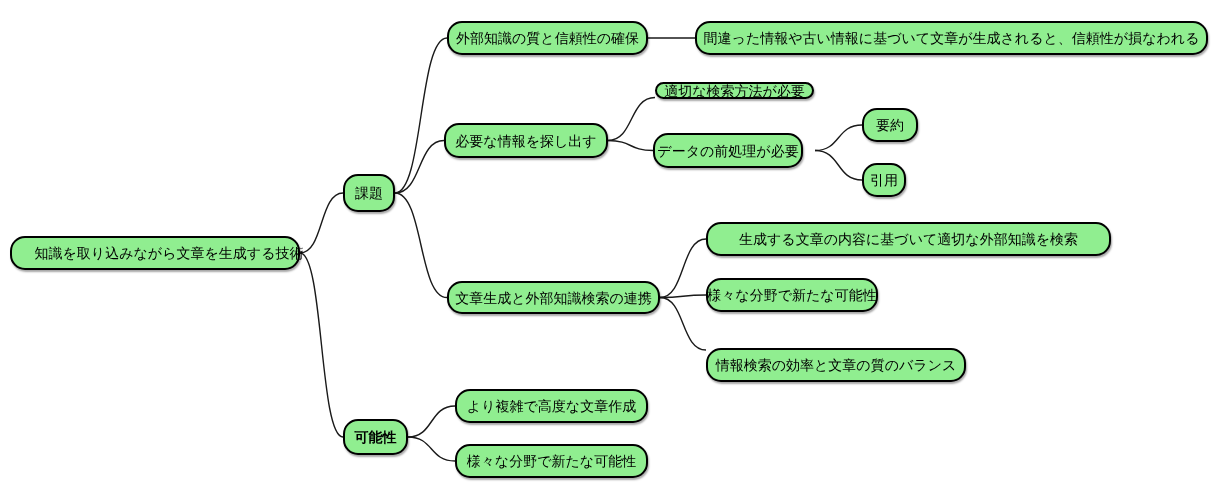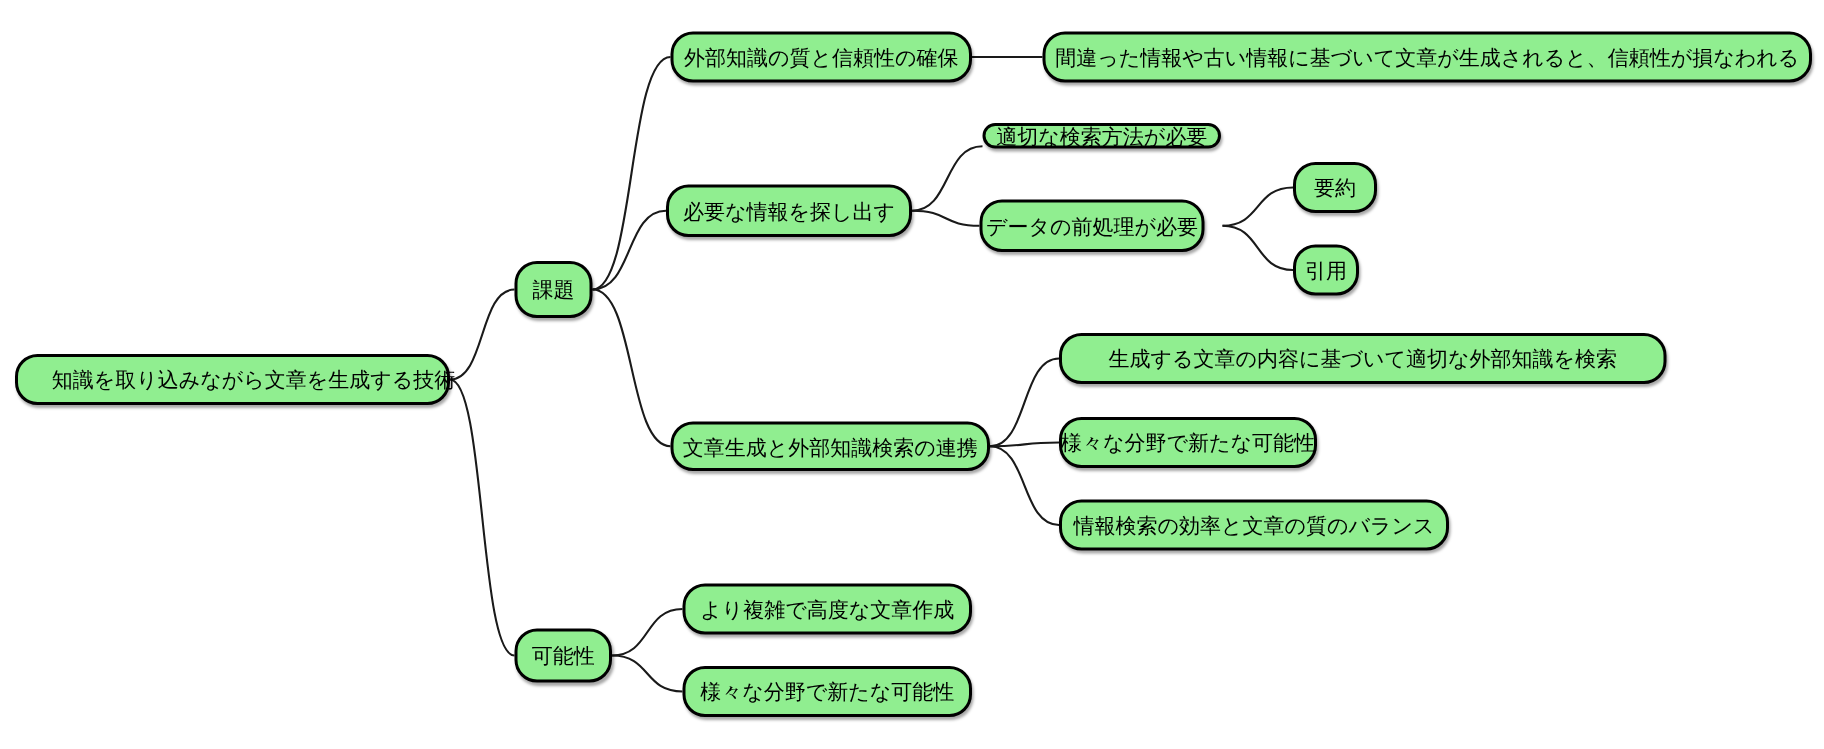--- a/index.html
+++ b/index.html
@@ -42,27 +42,27 @@
       <path d="M 815 150.5 C 840.85 150.5, 836.15 125, 862 125" class="edge"></path>
       <path d="M 815 150.5 C 840.85 150.5, 836.15 180, 862 180" class="edge"></path>
       <path d="M 660 297.5 C 685.3 297.5, 680.7 239, 706 239" class="edge"></path>
       <path d="M 660 297.5 C 685.3 297.5, 680.7 295, 706 295" class="edge"></path>
       <path d="M 660 297.5 C 685.3 297.5, 680.7 350, 706 350" class="edge"></path>
       <path d="M 408 437 C 433.85 437, 429.15 406, 455 406" class="edge"></path>
       <path d="M 408 437 C 433.85 437, 429.15 461, 455 461" class="edge"></path>
     </svg>
 <div class="node" style="left: 10px; top: 236px; width: 290px; height: 34px; padding-left: 28px;">知識を取り込みながら文章を生成する技術</div>
     <div class="node" style="left: 343px; top: 174px; width: 52px; height: 38px;">課題</div>
-    <div class="node" style="left: 343px; top: 419px; width: 65px; height: 36px;">可能性</div>
+    <div class="node" style="left: 343px; top: 419px; width: 65px; height: 36px; font-weight: bold;">可能性</div>
     <div class="node" style="left: 447px; top: 21px; width: 201px; height: 34px;">外部知識の質と信頼性の確保</div>
     <div class="node" style="left: 695px; top: 21px; width: 513px; height: 34px;">間違った情報や古い情報に基づいて文章が生成されると、信頼性が損なわれる</div>
     <div class="node" style="left: 444px; top: 123px; width: 164px; height: 35px;">必要な情報を探し出す</div>
     <div class="node" style="left: 655px; top: 82px; width: 159px; height: 17px;">適切な検索方法が必要</div>
     <div class="node" style="left: 653px; top: 133px; width: 150px; height: 35px;">データの前処理が必要</div>
     <div class="node" style="left: 862px; top: 108px; width: 56px; height: 34px;">要約</div>
     <div class="node" style="left: 862px; top: 163px; width: 44px; height: 34px;">引用</div>
     <div class="node" style="left: 447px; top: 281px; width: 213px; height: 33px;">文章生成と外部知識検索の連携</div>
     <div class="node" style="left: 706px; top: 222px; width: 405px; height: 34px;">生成する文章の内容に基づいて適切な外部知識を検索</div>
     <div class="node" style="left: 706px; top: 278px; width: 172px; height: 34px;">様々な分野で新たな可能性</div>
-    <div class="node" style="left: 706px; top: 333px; width: 260px; height: 34px;">情報検索の効率と文章の質のバランス</div>
+    <div class="node" style="left: 706px; top: 348px; width: 260px; height: 34px;">情報検索の効率と文章の質のバランス</div>
     <div class="node" style="left: 455px; top: 389px; width: 193px; height: 34px;">より複雑で高度な文章作成</div>
     <div class="node" style="left: 455px; top: 444px; width: 193px; height: 34px;">様々な分野で新たな可能性</div>
   </div>
 
 </body></html>

